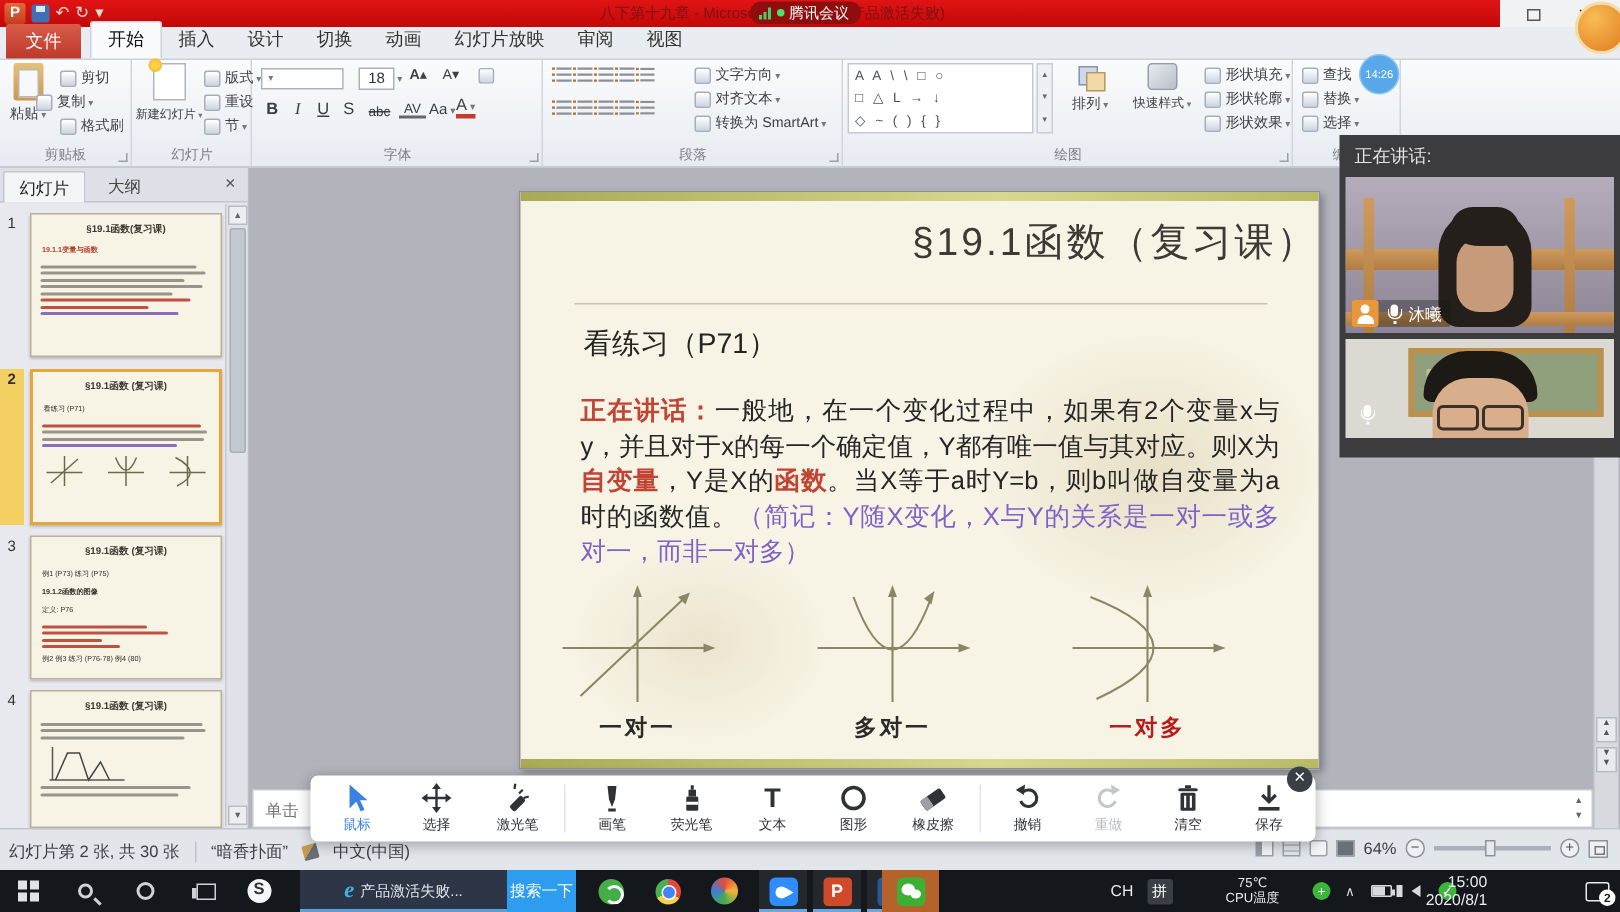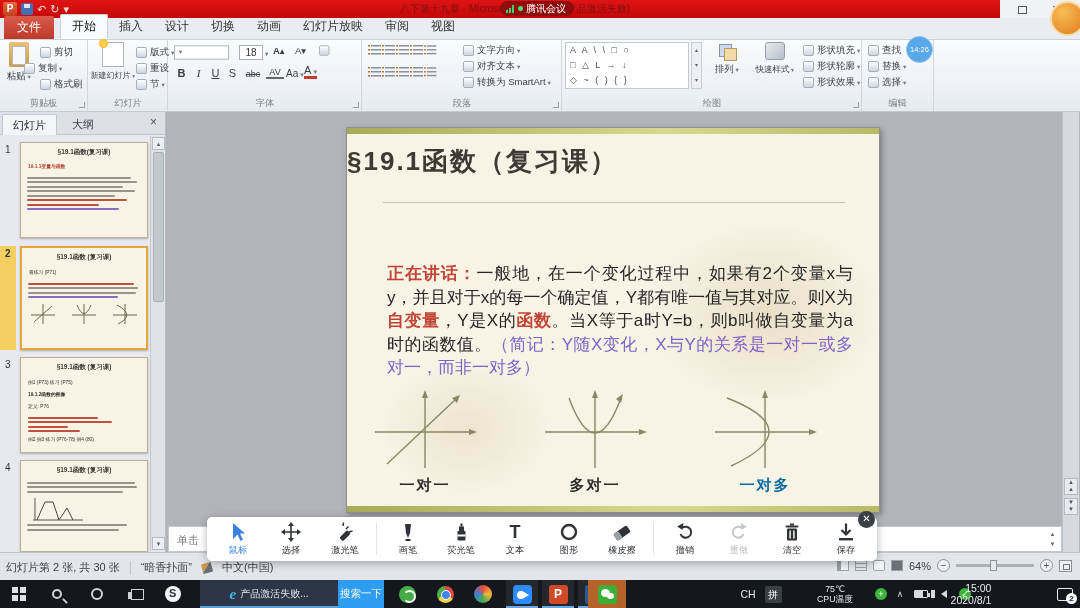--- a/index.html
+++ b/index.html
@@ -90,30 +90,30 @@
   .tline.red{background:#c05040;}
   .tline.pur{background:#8a6cc0;}
   .lp-scroll{position:absolute;left:150px;top:24px;width:15px;height:415px;background:#e0e2e8;border-left:1px solid #c6c9d0;}
   .sc-btn{position:absolute;left:1px;width:13px;height:13px;background:#eceef2;border:1px solid #b8bcc4;color:#666;font-size:6px;text-align:center;line-height:12px;}
   .sc-thumb{position:absolute;left:2px;top:16px;width:11px;height:150px;background:#c3c7cf;border:1px solid #aab0b8;border-radius:2px;}
 
   
   #slide{position:absolute;left:346px;top:127px;width:534px;height:386px;background:#f7f4e6;border:1px solid #8f9096;box-shadow:2px 2px 5px rgba(0,0,0,.3);overflow:hidden;}
   .olive{position:absolute;left:0;width:100%;height:6px;background:linear-gradient(90deg,#a9aa55,#d8d890 60%,#b9ba68);}
   .wm{position:absolute;border-radius:50%;}
-  #slide-title{position:absolute;left:0;top:16px;width:100%;text-align:left;font-size:26px;font-weight:bold;color:#3c3a33;letter-spacing:2px;}
+  #slide-title{position:absolute;left:0;top:16px;width:100%;text-align:right;font-size:26px;font-weight:normal;color:#3c3a33;letter-spacing:2px;}
   #slide-rule{position:absolute;left:36px;top:74px;width:462px;height:1px;background:#c9c4ac;}
   #slide-sub{position:absolute;left:42px;top:88px;font-size:19px;color:#252520;}
   #slide-body{position:absolute;left:40px;top:134px;width:466px;font-size:17px;line-height:23.5px;text-align:justify;}
   .sR{color:#c24434;font-weight:bold;}
   .sK{color:#262626;}
   .sP{color:#7f62c8;}
   .graph{position:absolute;top:258px;width:120px;height:86px;}
   .graph-label{position:absolute;top:348px;width:120px;text-align:center;font-size:15px;font-weight:bold;color:#2b2b27;letter-spacing:2px;}
-  .graph-label.red{color:#0369a1;}
+  .graph-label.red{color:#b91c1c;}
 
   
   #vscroll{position:absolute;left:1062px;top:112px;width:17px;height:440px;background:#d7d9de;border-left:1px solid #bcc0c7;}
   .vs-btn{position:absolute;left:1px;width:14px;height:17px;background:#e8eaee;border:1px solid #b6bac2;color:#555;font-size:6px;line-height:7px;text-align:center;white-space:pre;}
 
   
   #notes{position:absolute;left:168px;top:526px;width:894px;height:26px;background:#fff;border:1px solid #c5c8ce;font-size:11px;color:#777;overflow:hidden;}
   .notes-ud{position:absolute;right:2px;top:2px;width:13px;font-size:6px;color:#666;text-align:center;line-height:10px;}
 
   
@@ -485,20 +485,21 @@
       <span class="sc-btn" style="bottom:1px">▼</span>
     </div>
   </div>
 
   <div id="slide">
     <div class="olive" style="top:0"></div>
     <div class="wm" style="left:300px;top:90px;width:240px;height:190px;background:radial-gradient(rgba(214,198,160,.45),rgba(214,198,160,0) 70%)"></div>
     <div class="wm" style="left:30px;top:230px;width:180px;height:140px;background:radial-gradient(rgba(214,198,160,.35),rgba(214,198,160,0) 70%)"></div>
     <div id="slide-title">§19.1函数（复习课）</div>
     <div id="slide-rule"></div>
+    <div id="slide-sub">看练习（P71）</div>
     <div id="slide-body"><span class="sR">正在讲话：</span><span class="sK">一般地，在一个变化过程中，如果有2个变量x与y，并且对于x的每一个确定值，Y都有唯一值与其对应。则X为</span><span class="sR">自变量</span><span class="sK">，Y是X的</span><span class="sR">函数</span><span class="sK">。当X等于a时Y=b，则b叫做自变量为a时的函数值。</span><span class="sP">（简记：Y随X变化，X与Y的关系是一对一或多对一，而非一对多）</span></div>
 
     <svg class="graph" style="left:18px" viewBox="0 0 120 86">
       <path d="M10 46h98M60 8v74" stroke="#8a8766" stroke-width="1.4" fill="none"></path>
       <polygon points="112,46 104,43 104,49" fill="#8a8766"></polygon>
         <polygon points="60,4 57,12 63,12" fill="#8a8766"></polygon>
       <path d="M22 78L92 12" stroke="#8a8766" stroke-width="1.4"></path>
       <polygon points="95,9 87,12 92,17" fill="#8a8766"></polygon>
     </svg>
     <svg class="graph" style="left:188px" viewBox="0 0 120 86">
@@ -548,20 +549,44 @@
       <span>64%</span>
       <span class="zbtn">−</span>
       <span class="ztrack">
           <span class="zhandle"></span>
         </span>
       <span class="zbtn">+</span>
       <span class="fit-ic"></span>
     </div>
   </div>
 
+  <div id="meetpanel">
+    <div class="meet-head">正在讲话:</div>
+    <div class="video" style="top:28px;height:104px;background:linear-gradient(#b5adbb,#8d8595)">
+      <div class="bed-bar" style="left:0;top:48px;width:179px;height:14px"></div>
+      <div class="bed-bar" style="left:12px;top:14px;width:7px;height:90px"></div>
+      <div class="bed-bar" style="left:146px;top:14px;width:7px;height:90px"></div>
+      <div class="bed-bar" style="left:0;top:90px;width:179px;height:9px"></div>
+      <div class="hair1"></div>
+      <div class="face1"></div>
+      <div class="bang1"></div>
+      <div class="vbadge">
+        <span class="host-ic"></span>
+        <span class="mic"></span>
+        <span>沐曦</span>
+      </div>
+    </div>
+    <div class="video" style="top:136px;height:66px;background:#dcd8d2">
+      <div class="paint"></div>
+      <div class="hair2"></div>
+      <div class="face2"></div>
+      <div class="glasses"></div>
+      <span class="mic" style="position:absolute;left:8px;bottom:10px"></span>
+    </div>
+  </div>
 
   <div id="annobar">
       <div class="anno-item on">
         <div class="anno-ic">
           <svg width="22" height="22">
             <polygon points="6,2 6,18 10.5,13.5 13.5,20 16,18.8 13,12.5 18,12.5" fill="#3b82e0"></polygon>
           </svg>
         </div>
         <div class="anno-lb">鼠标</div>
       </div>

